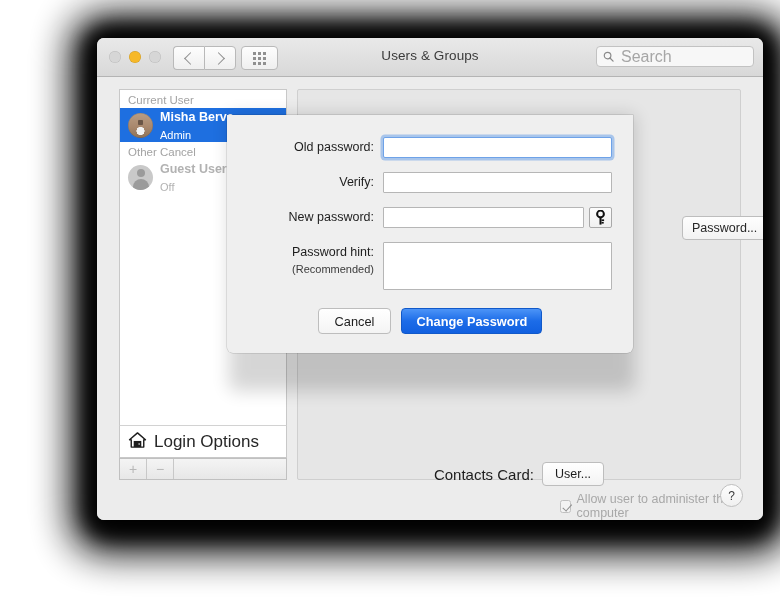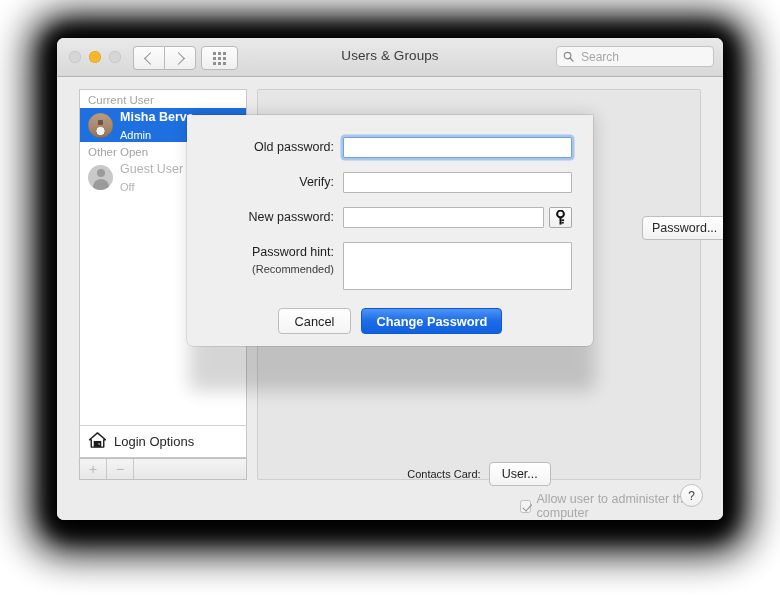--- a/index.html
+++ b/index.html
@@ -11,20 +11,21 @@
     overflow: hidden;
     font-family: "Liberation Sans", sans-serif;
     -webkit-font-smoothing: antialiased;
   }
 
   #screen {
     position: relative;
     width: 672px;
     height: 598px;
     background: #ffffff;
+    margin-left: 40px;
   }
 
   
   .shadow-layer {
     position: absolute;
     left: 30px;
     top: 14px;
     width: 720px;
     height: 540px;
     border-radius: 34px;
@@ -128,21 +129,21 @@
     border: 1px solid #c2c2c2;
     display: flex;
     align-items: center;
     padding: 0 6px;
     box-sizing: border-box;
   }
   .searchbox .mag { margin-right: 5px; }
   .searchbox input {
     border: none; background: transparent; outline: none;
     font-family: "Liberation Sans", sans-serif;
-    font-size: 12px; color: #2b2b2b;
+    font-size: 16px; color: #2b2b2b;
     width: 100%;
   }
   .searchbox input::placeholder { color: #a6a6a6; }
 
   
   .body {
     position: relative;
     height: 444px;
     background: #ececec;
   }
@@ -206,38 +207,38 @@
     width: 16px; height: 14px;
     margin-left: -8px;
     border-radius: 8px 8px 0 0;
     background: #9b9b9b;
   }
   .user-texts { line-height: 1.15; }
   .user-name { font-size: 12.5px; font-weight: bold; color: #1d1d1d; }
   .user-sub  { font-size: 11px; color: #4a4a4a; }
   .user-row.selected .user-name,
   .user-row.selected .user-sub { color: #ffffff; }
-  .user-row.dim .user-name { color: #b2b2b2; font-weight: normal; }
+  .user-row.dim .user-name { color: #b2b2b2; font-weight: bold; }
   .user-row.dim .user-sub  { color: #b2b2b2; }
 
   
   .login-options {
     position: absolute;
     left: 22px; top: 348px;
     width: 168px; height: 33px;
     box-sizing: border-box;
     background: #ffffff;
     border: 1px solid #c8c8c8;
     border-top: 1px solid #d2d2d2;
     display: flex;
     align-items: center;
     padding-left: 8px;
   }
   .house { margin-right: 7px; }
-  .login-label { font-size: 13px; color: #272727; }
+  .login-label { font-size: 17px; color: #272727; }
 
   
   .pmbar {
     position: absolute;
     left: 22px; top: 381px;
     width: 168px; height: 22px;
     box-sizing: border-box;
     background: linear-gradient(to bottom,#f4f4f4,#e7e7e7);
     border: 1px solid #c0c0c0;
     display: flex;
@@ -273,21 +274,21 @@
     color: #272727;
     white-space: nowrap;
     text-align: right;
   }
   .contacts-row {
     position: absolute;
     left: 0; right: 0; top: 372px;
     display: flex; align-items: center; justify-content: center;
     gap: 8px;
   }
-  .contacts-label { font-size: 11px; color: #1d1d1d; }
+  .contacts-label { font-size: 15px; color: #1d1d1d; }
   .open-btn {
     height: 22px;
     padding: 0 12px;
     display: flex; align-items: center;
     border: 1px solid #bdbdbd;
     border-radius: 4px;
     background: linear-gradient(to bottom,#ffffff,#f3f3f3);
     font-size: 12.5px;
     color: #1d1d1d;
   }
@@ -343,21 +344,21 @@
     opacity: 0.16;
     filter: blur(9px);
   }
   .sheet {
     position: absolute;
     left: 130px; top: 38px;
     width: 406px;
     border-radius: 0 0 6px 6px;
     background: #efefef;
     box-shadow: 0 0 0 0.5px rgba(0,0,0,0.18);
-    padding: 22px 21px 12px 21px;
+    padding: 22px 21px 19px 21px;
     box-sizing: border-box;
   }
   .field-row {
     display: flex;
     align-items: flex-start;
     margin-bottom: 14px;
   }
   .field-label {
     width: 126px;
     text-align: right;
@@ -502,21 +503,21 @@
         <div class="group-label">Current User</div>
 
         <div class="user-row selected">
           <span class="avatar-photo"></span>
           <span class="user-texts">
             <span class="user-name">Misha Berve</span><br>
             <span class="user-sub">Admin</span>
           </span>
         </div>
 
-        <div class="group-label">Other Open</div>
+        <div class="group-label">Other Cancel</div>
 
         <div class="user-row dim">
           <span class="avatar-guest"></span>
           <span class="user-texts">
             <span class="user-name">Guest User</span><br>
             <span class="user-sub">Off</span>
           </span>
         </div>
       </div>
 

